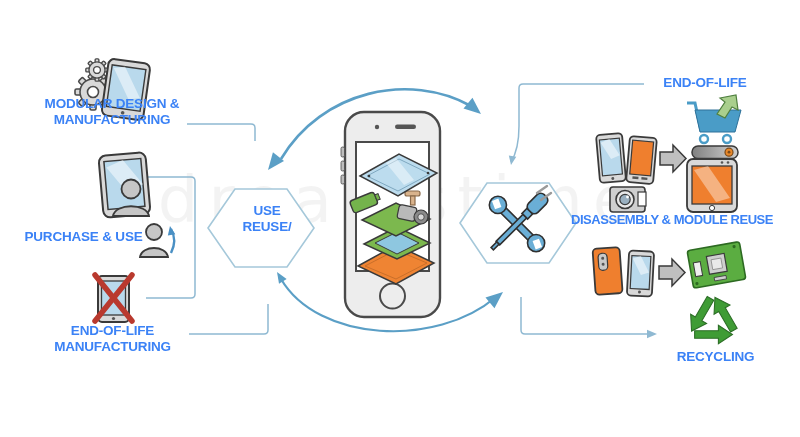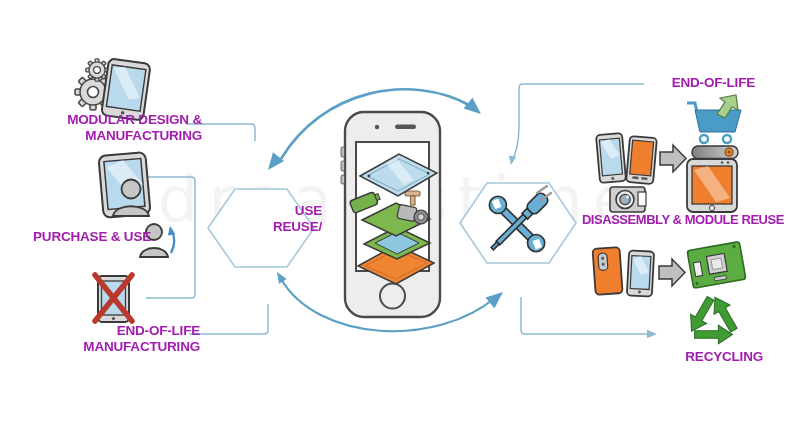--- a/index.html
+++ b/index.html
@@ -3,21 +3,21 @@
 <meta charset="utf-8">
 <style>
   html,body { margin:0; padding:0; background:#ffffff; }
   #stage {
     position:relative; width:800px; height:437px; overflow:hidden;
     background:#ffffff; font-family:"Liberation Sans", sans-serif;
   }
   #stage svg { position:absolute; left:0; top:0; }
   .lbl {
     position:absolute; font:700 13.5px/16px "Liberation Sans", sans-serif;
-    color:#a21caf; text-align:right; letter-spacing:-0.2px; white-space:nowrap;
+    color:#3b82f6; text-align:center; letter-spacing:-0.2px; white-space:nowrap;
   }
   .lbl.cond { letter-spacing:-0.45px; font-size:13px; }
   #watermark {
     position:absolute; left:0; top:168px; width:800px; text-align:center;
     font:400 64px/64px "DejaVu Sans", sans-serif; color:#000; opacity:0.045;
     letter-spacing:10px; pointer-events:none; user-select:none;
   }
 </style>
 </head>
 <body>
@@ -254,35 +254,35 @@
     </g>
     <g transform="translate(713,321) scale(1.08)">
       <g fill="#3f9c35" stroke="#2c6e26" stroke-width="1">
         <polygon points="-17,9 5,9 5,4 18,12.5 5,21 5,16 -17,16"></polygon>
         <polygon points="-17,9 5,9 5,4 18,12.5 5,21 5,16 -17,16" transform="rotate(120)"></polygon>
         <polygon points="-17,9 5,9 5,4 18,12.5 5,21 5,16 -17,16" transform="rotate(240)"></polygon>
       </g>
     </g>
   </svg>
 
-  <div class="lbl" style="left:22px; top:112px; width:180px;">
+  <div class="lbl" style="left:22px; top:96px; width:180px;">
     <div>MODULAR DESIGN &amp;</div>
     <div>MANUFACTURING</div>
   </div>
 
   <div class="lbl" style="left:16px; top:229px; width:135px;">PURCHASE &amp; USE</div>
 
   <div class="lbl" style="left:25px; top:323px; width:175px;">
     <div>END-OF-LIFE</div>
     <div>MANUFACTURING</div>
   </div>
 
   <div class="lbl" style="left:212px; top:203px; width:110px;">
     <div>USE</div>
     <div>REUSE/</div>
   </div>
 
   <div class="lbl" style="left:655px; top:75px; width:100px;">END-OF-LIFE</div>
 
-  <div class="lbl cond" style="left:568px; top:212px; width:208px;margin-left:8px;">DISASSEMBLY &amp; MODULE REUSE</div>
+  <div class="lbl cond" style="left:568px; top:212px; width:208px;">DISASSEMBLY &amp; MODULE REUSE</div>
 
   <div class="lbl" style="left:668px; top:349px; width:95px;">RECYCLING</div>
 </div>
 
 </body></html>

